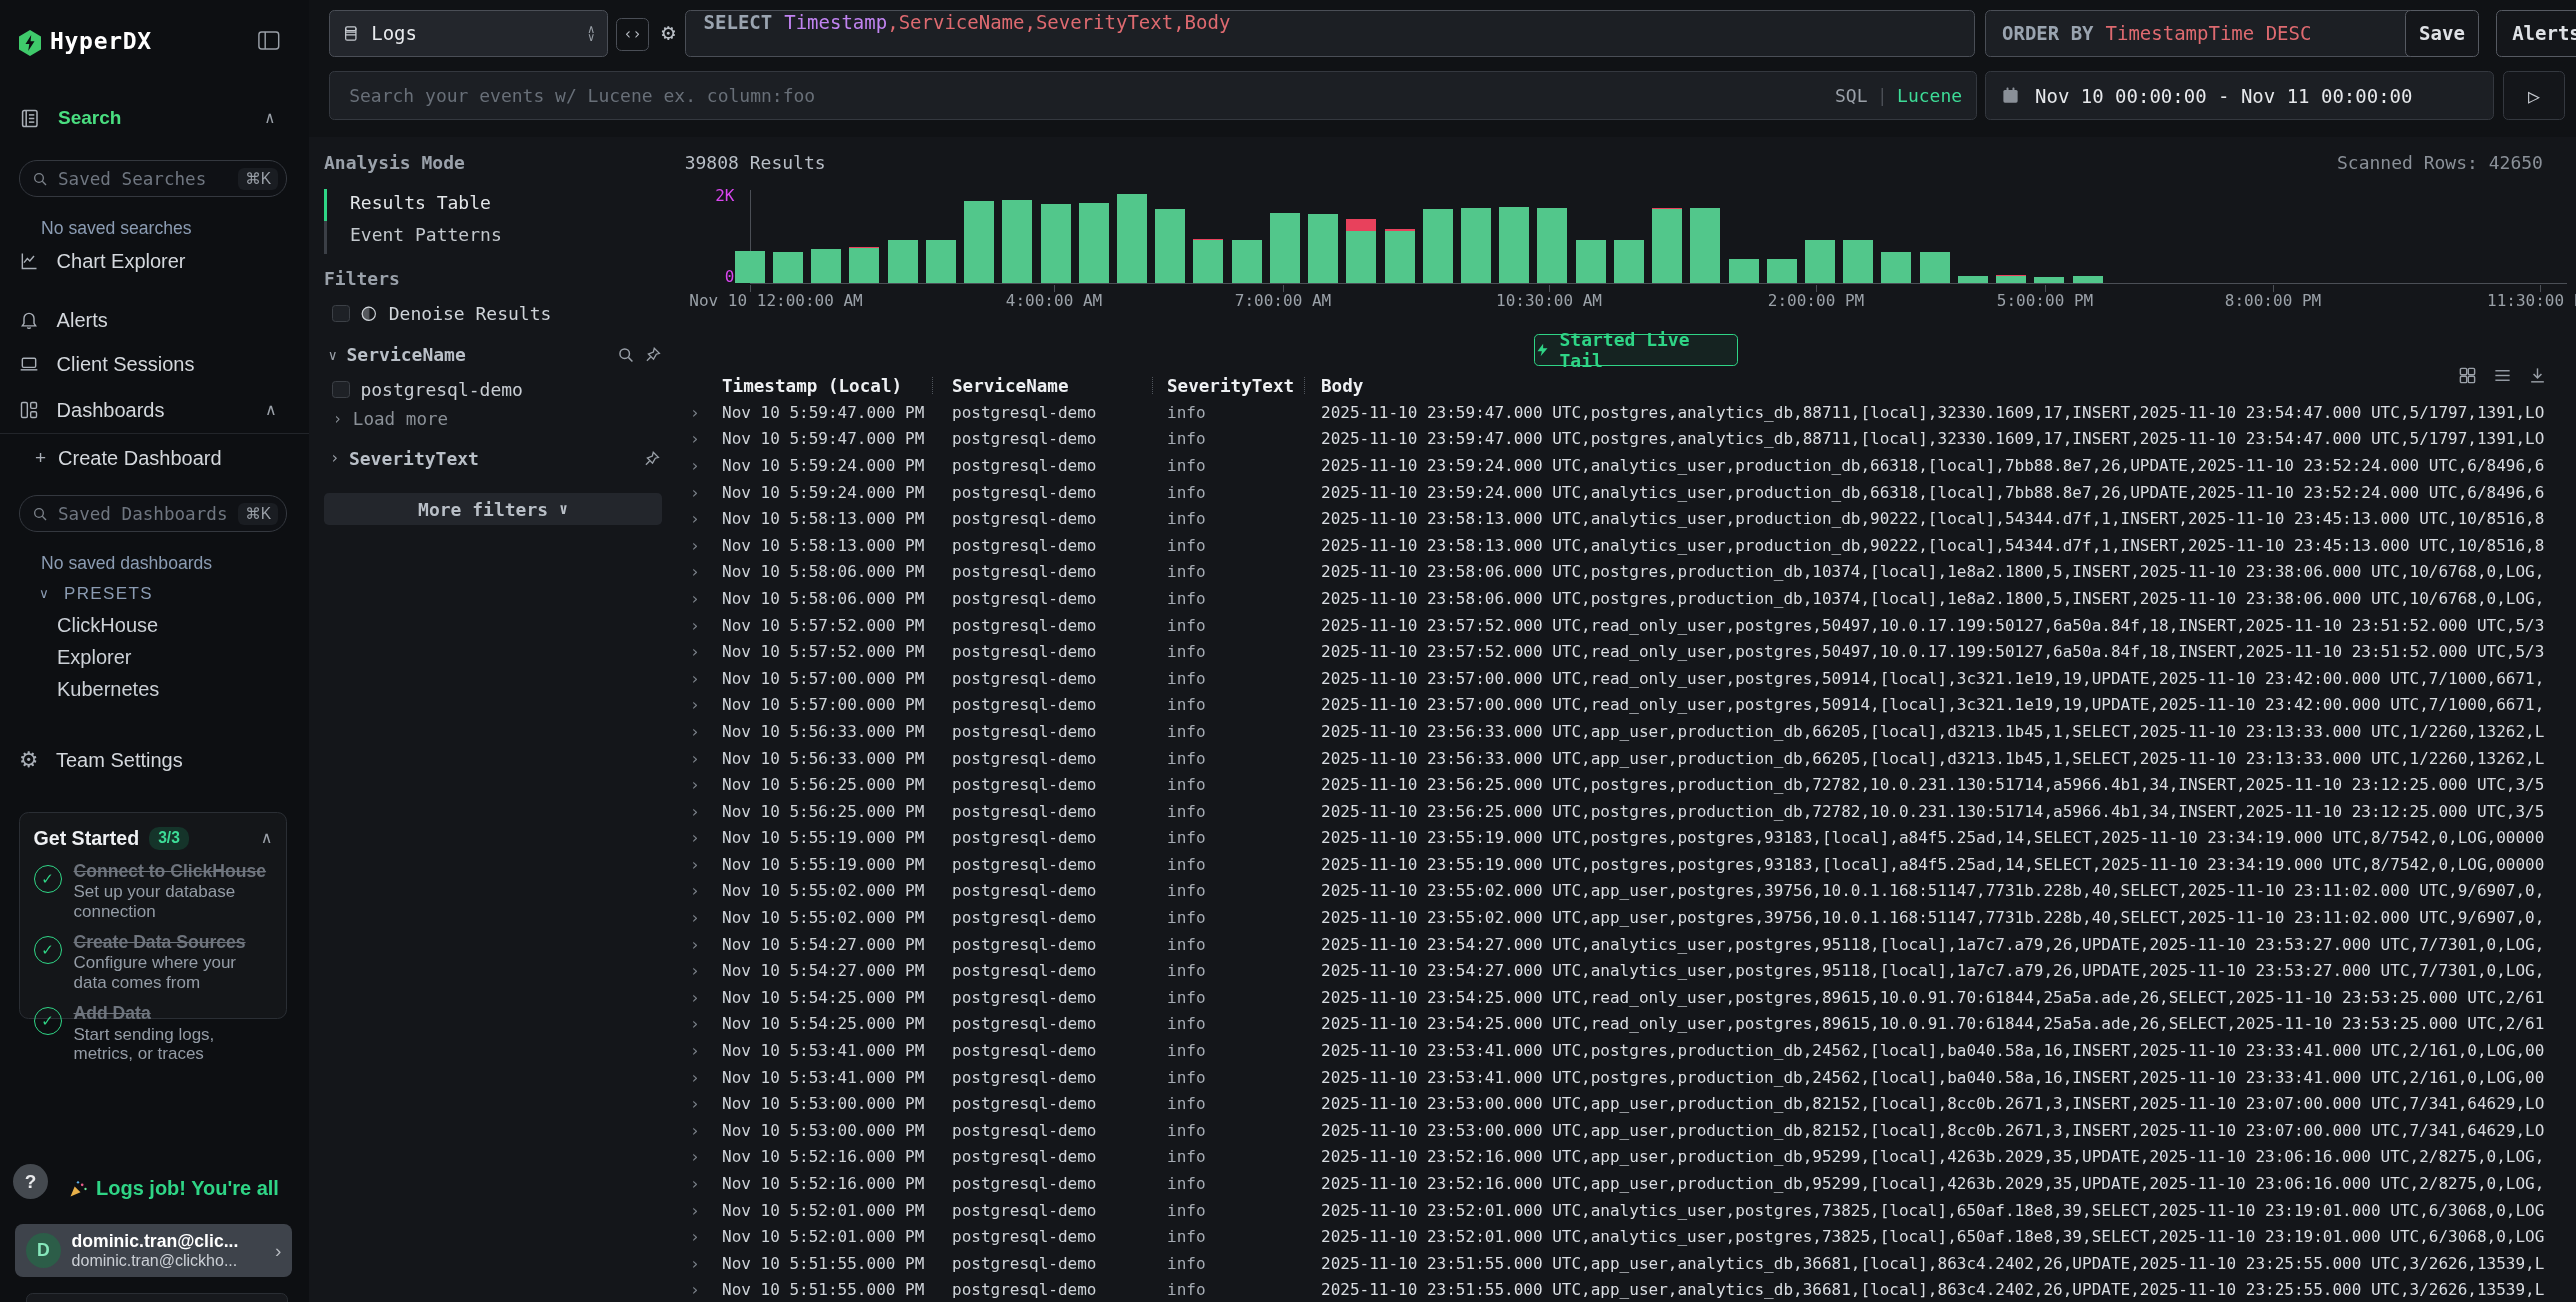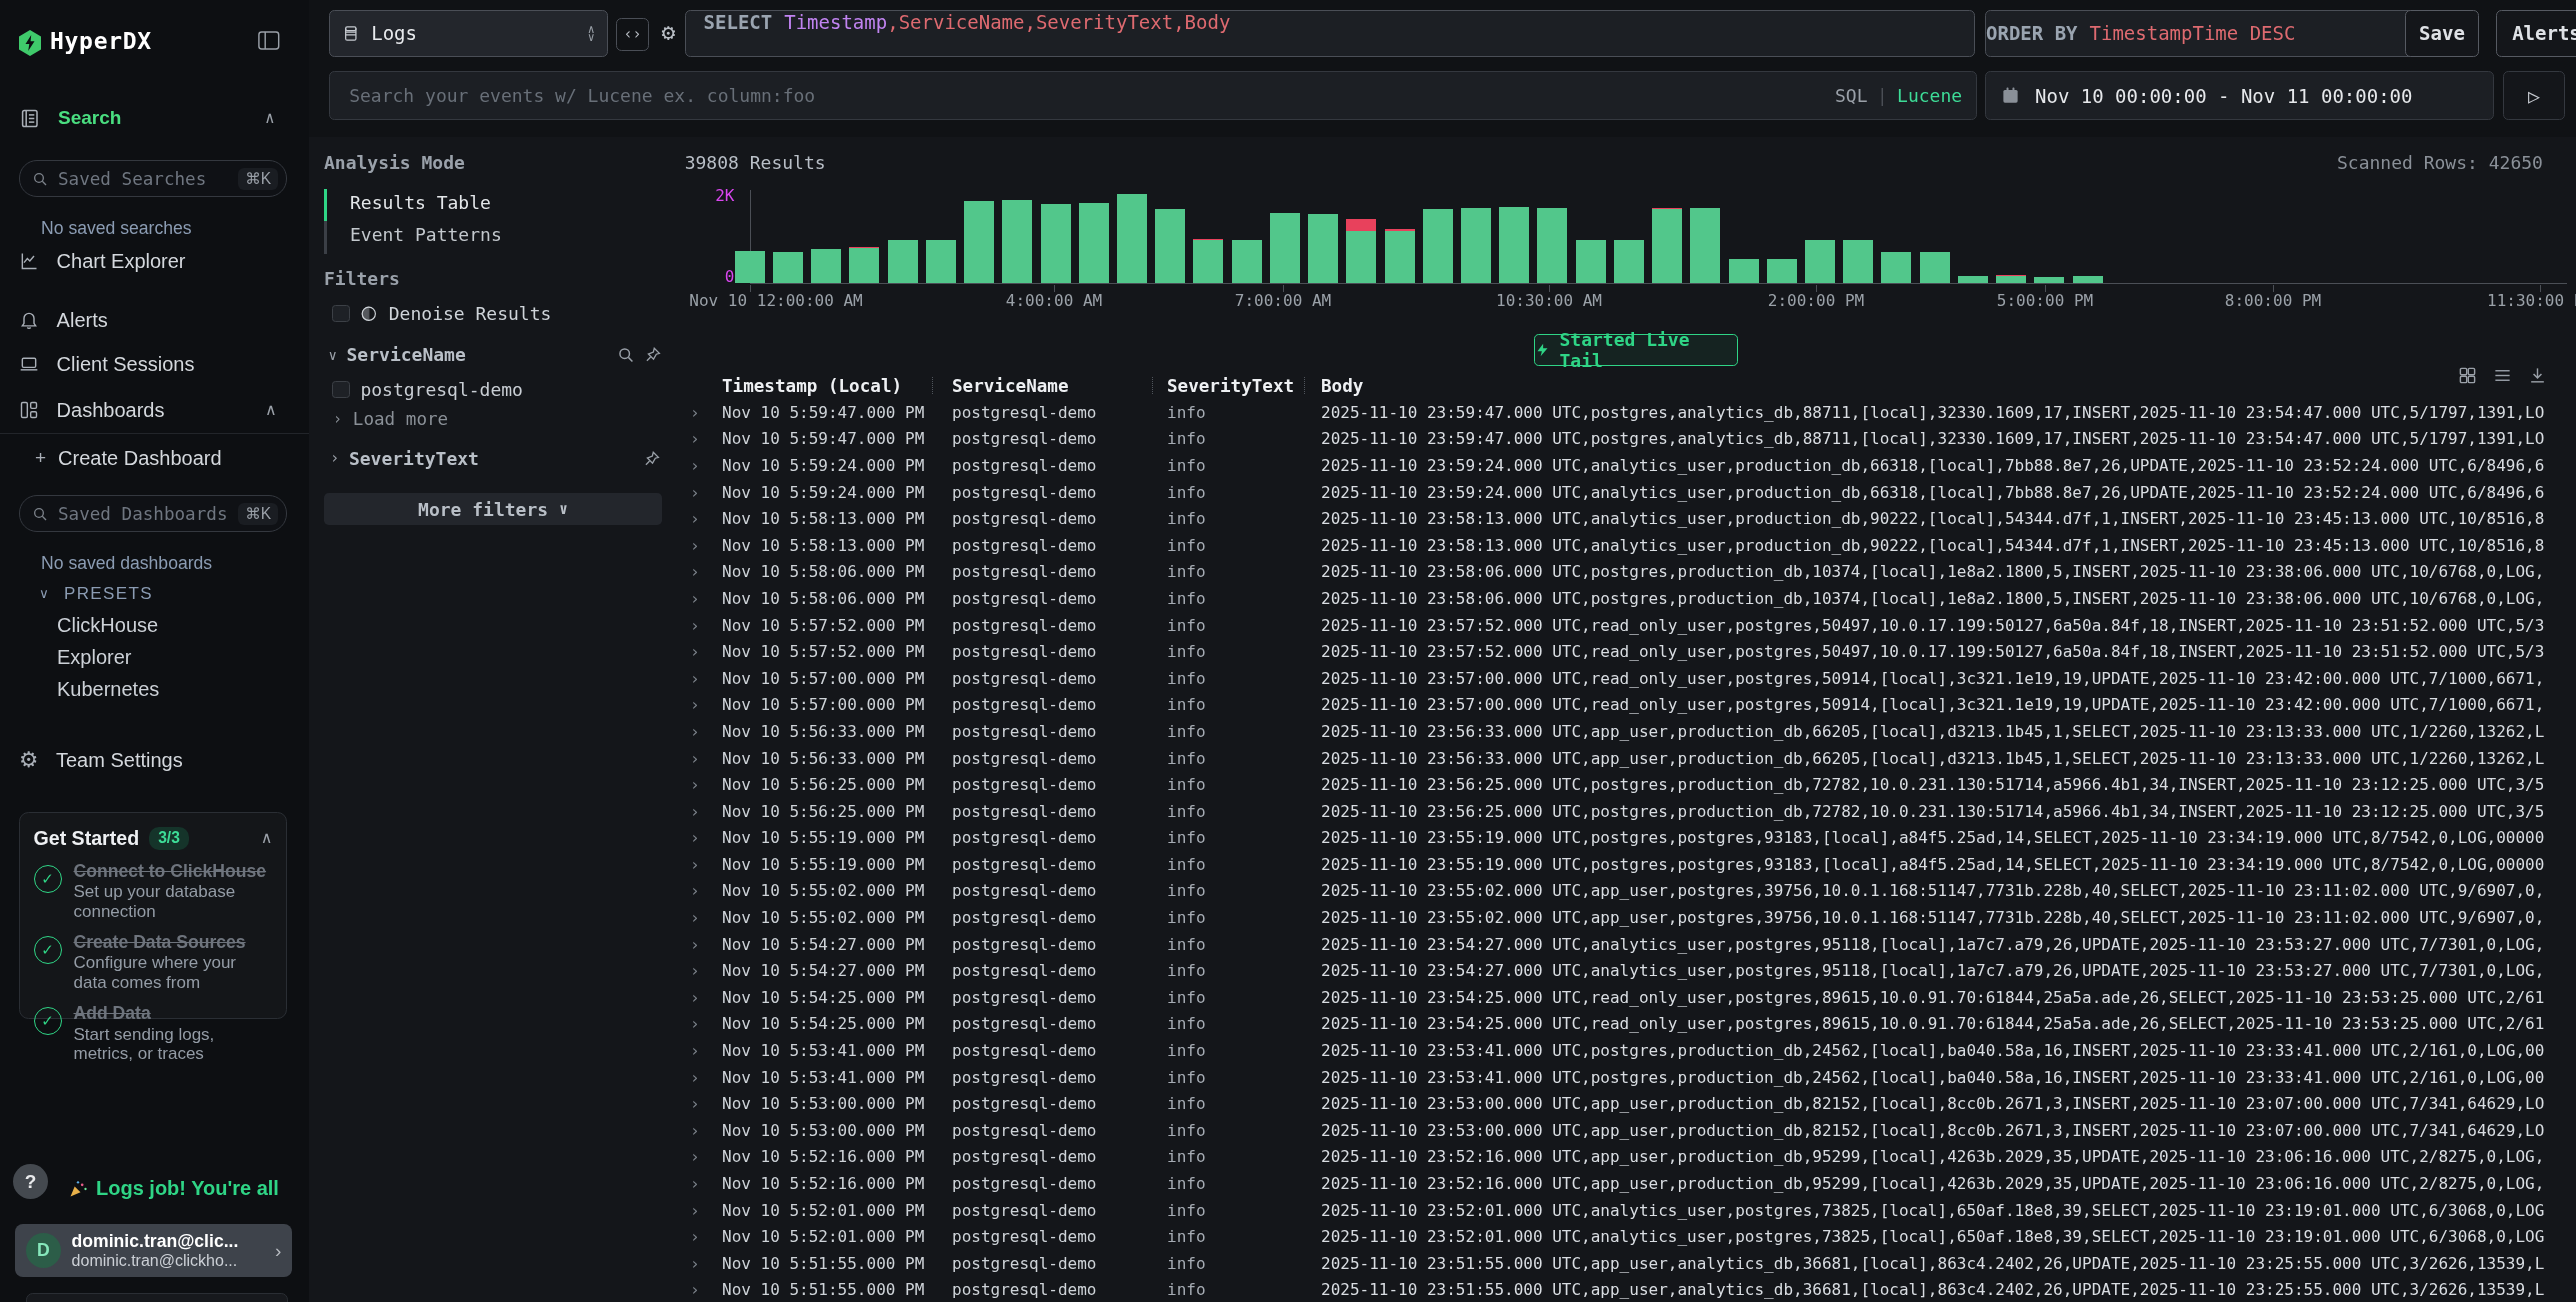--- a/index.html
+++ b/index.html
@@ -59,21 +59,21 @@
   #logs-box .lbl{font-size:19px;color:#e8eaed;flex:1;}
   .updown{display:flex;flex-direction:column;line-height:8px;color:#9aa0a8;font-size:11.5px;}
   #code-btn{left:307px;top:17.6px;width:31px;height:31px;border:0.7px solid #4a4e56;border-radius:5.4px;
             display:flex;align-items:center;justify-content:center;color:#b9bec5;font-size:15px;}
   #gear-btn{left:344px;top:15px;width:31px;height:34px;display:flex;align-items:center;justify-content:center;
             color:#b9bec5;font-size:23px;}
   #select-box{left:376px;top:9.5px;width:1290px;height:47px;display:flex;align-items:flex-start;padding:0 17.6px;font-size:19px;}
   .kw{color:#9aa4b0;font-weight:bold;margin-right:12px;}
   .tok-purple{color:#c083f0;}
   .tok-salmon{color:#de6a70;}
-  #order-box{left:1676px;top:9.5px;width:448px;height:47px;display:flex;align-items:center;padding:0 0;font-size:19px;}
+  #order-box{left:1676px;top:9.5px;width:448px;height:47px;display:flex;align-items:center;padding:0 16px;font-size:19px;}
   .btn{border:0.7px solid #565a62;border-radius:5.4px;background:#14161a;color:#dfe2e6;font-weight:bold;font-size:19px;
        display:flex;align-items:center;justify-content:center;box-sizing:border-box;}
   #save-btn{left:2096px;top:9.5px;width:74px;height:47px;}
   #alerts-btn{left:2187px;top:9.5px;width:101px;height:47px;}
   #search-box{left:19.6px;top:71px;width:1648px;height:49px;border-color:#34383f;display:flex;align-items:center;
               padding:0 13.5px 0 17.6px;gap:9.5px;}
   #search-box input{flex:1;background:transparent;border:none;outline:none;font-size:18px;color:#c6cad0;
               font-family:"DejaVu Sans Mono",monospace;}
   #search-box input::placeholder{color:#686f78;}
   .lang{font-size:18px;}

